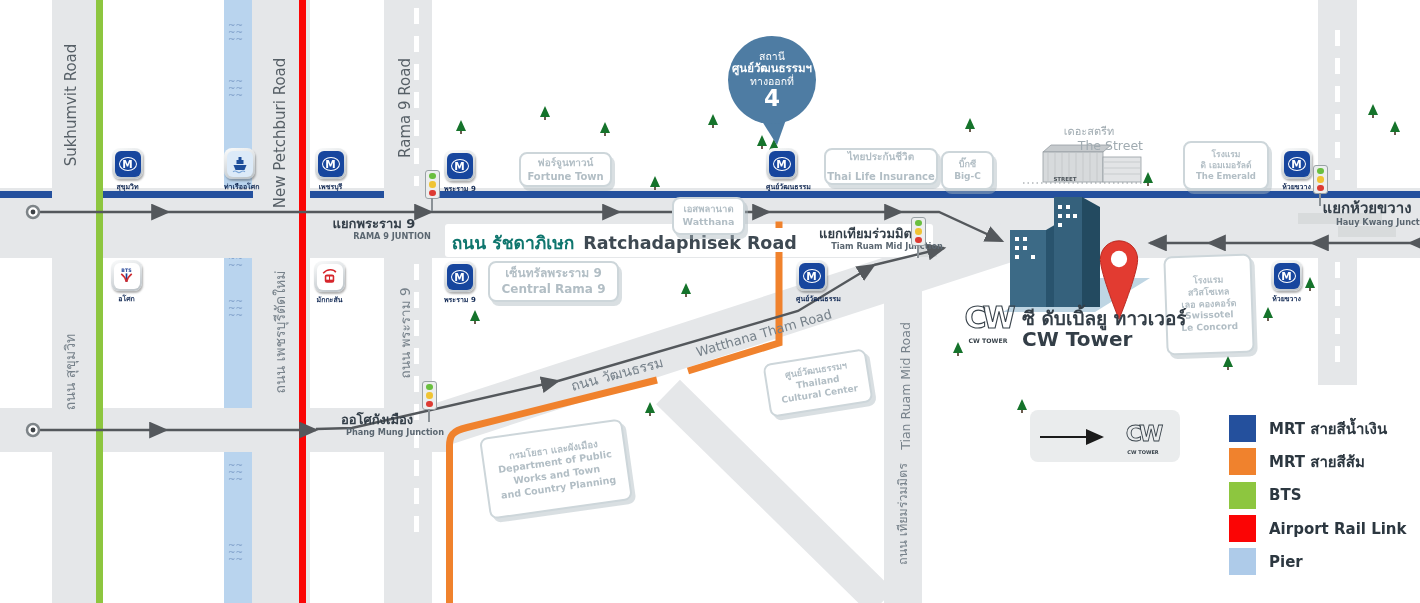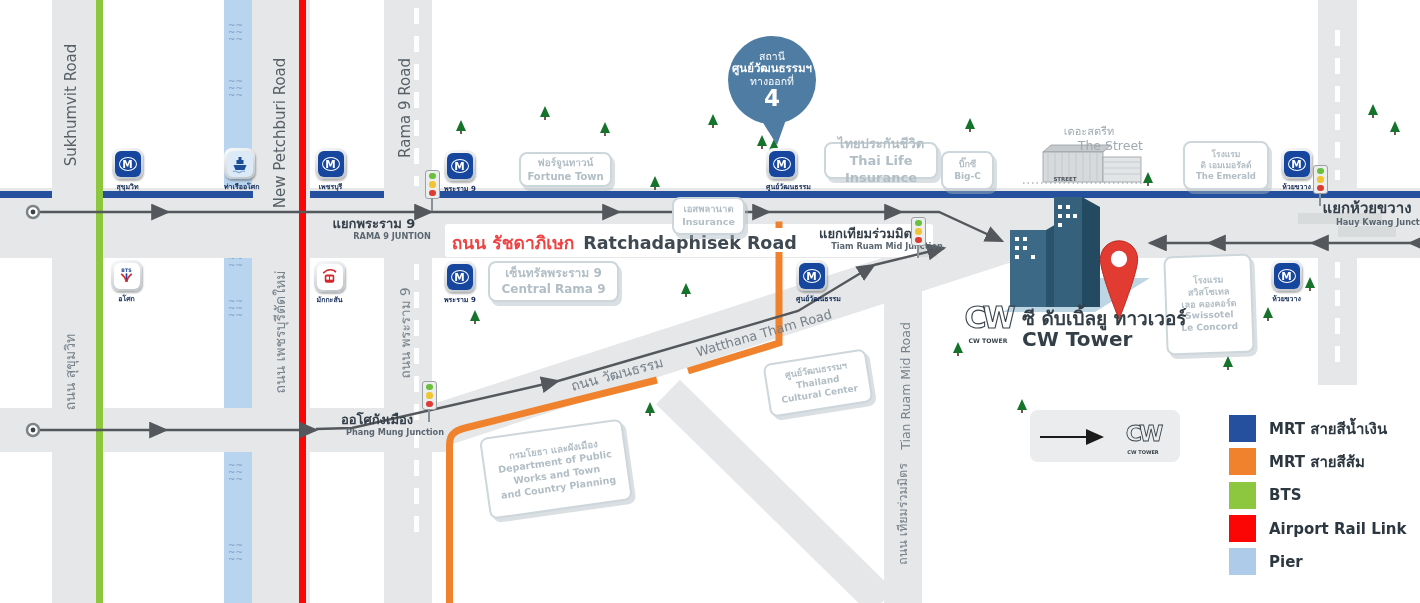--- a/index.html
+++ b/index.html
@@ -239,21 +239,21 @@
         <div class="lswatch" style="background: rgb(251, 5, 5);"></div>
         <div class="llabel">Airport Rail Link</div>
       </div>
       <div class="lrow">
         <div class="lswatch" style="background: rgb(174, 203, 233);"></div>
         <div class="llabel">Pier</div>
       </div>
     </div>
 
   <div id="dyn">
-      <div class="maplabel" style="left: 513px; top: 243px; font-size: 17.5px; color: #ef4444; font-weight: bold; transform: translate(-50%, -50%) rotate(0deg);">ถนน รัชดาภิเษก</div>
+      <div class="maplabel" style="left: 513px; top: 243px; font-size: 17.5px; color: #0f766e; font-weight: bold; transform: translate(-50%, -50%) rotate(0deg);">ถนน รัชดาภิเษก</div>
       <div class="maplabel" style="left: 690px; top: 243px; font-size: 17.5px; color: rgb(62, 73, 82); font-weight: bold; transform: translate(-50%, -50%) rotate(0deg);">Ratchadaphisek Road</div>
       <div class="maplabel" style="left: 617px; top: 374px; font-size: 14px; color: rgb(118, 129, 138); transform: translate(-50%, -50%) rotate(-15deg);">ถนน วัฒนธรรม</div>
       <div class="maplabel" style="left: 764px; top: 333px; font-size: 13px; color: rgb(118, 129, 138); transform: translate(-50%, -50%) rotate(-16deg);">Watthana Tham Road</div>
       <div class="maplabel" style="left: 71px; top: 105px; font-size: 15px; color: rgb(86, 95, 102); transform: translate(-50%, -50%) rotate(-90deg);">Sukhumvit Road</div>
       <div class="maplabel" style="left: 70px; top: 372px; font-size: 14px; color: rgb(118, 129, 138); transform: translate(-50%, -50%) rotate(-90deg);">ถนน สุขุมวิท</div>
       <div class="maplabel" style="left: 280px; top: 133px; font-size: 15px; color: rgb(86, 95, 102); transform: translate(-50%, -50%) rotate(-90deg);">New Petchburi Road</div>
       <div class="maplabel" style="left: 280px; top: 332px; font-size: 14px; color: rgb(118, 129, 138); transform: translate(-50%, -50%) rotate(-90deg);">ถนน เพชรบุรีตัดใหม่</div>
       <div class="maplabel" style="left: 405px; top: 108px; font-size: 15px; color: rgb(86, 95, 102); transform: translate(-50%, -50%) rotate(-90deg);">Rama 9 Road</div>
       <div class="maplabel" style="left: 405px; top: 333px; font-size: 13.5px; color: rgb(118, 129, 138); transform: translate(-50%, -50%) rotate(-90deg);">ถนน พระราม 9</div>
       <div class="maplabel" style="left: 905px; top: 386px; font-size: 12.5px; color: rgb(118, 129, 138); transform: translate(-50%, -50%) rotate(-90deg);">Tian Ruam Mid Road</div>
@@ -273,23 +273,23 @@
       <div class="junction" style="left: 377px; top: 413px;">
         <div class="th">ออโศกังเมือง</div>
         <div class="en">Phang Mung Junction</div>
       </div>
       <div class="lmbox" style="left: 519px; top: 152px; width: 89px; height: 31px; font-size: 10px;">
         <div>ฟอร์จูนทาวน์</div>
         <div>Fortune Town</div>
       </div>
       <div class="lmbox" style="left: 672px; top: 149px; width: 69px; height: 34px; font-size: 9.5px; margin-top: 48px;">
         <div>เอสพลานาด</div>
-        <div>Insurance</div>
-      </div>
-      <div class="lmbox" style="left: 824px; top: 142px; width: 110px; height: 33px; font-size: 13px;">
+        <div>Watthana</div>
+      </div>
+      <div class="lmbox" style="left: 824px; top: 148px; width: 110px; height: 33px; font-size: 10px; justify-content: space-between;">
         <div>ไทยประกันชีวิต</div>
         <div>Thai Life Insurance</div>
       </div>
       <div class="lmbox" style="left: 941px; top: 151px; width: 49px; height: 35px; font-size: 9px;">
         <div>บิ๊กซี</div>
         <div>Big-C</div>
       </div>
       <div class="lmbox" style="left: 1183px; top: 141px; width: 82px; height: 45px; font-size: 8.5px;">
         <div>โรงแรม</div>
         <div>ดิ เอมเมอรัลด์</div>

